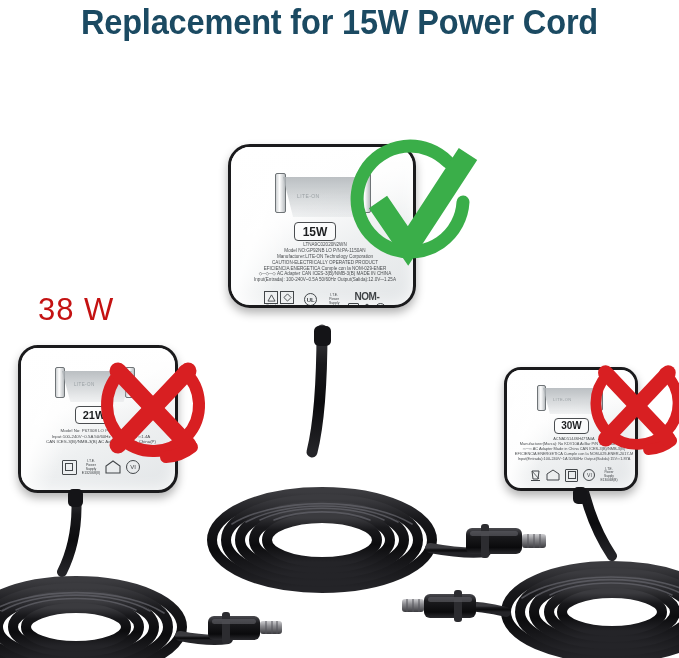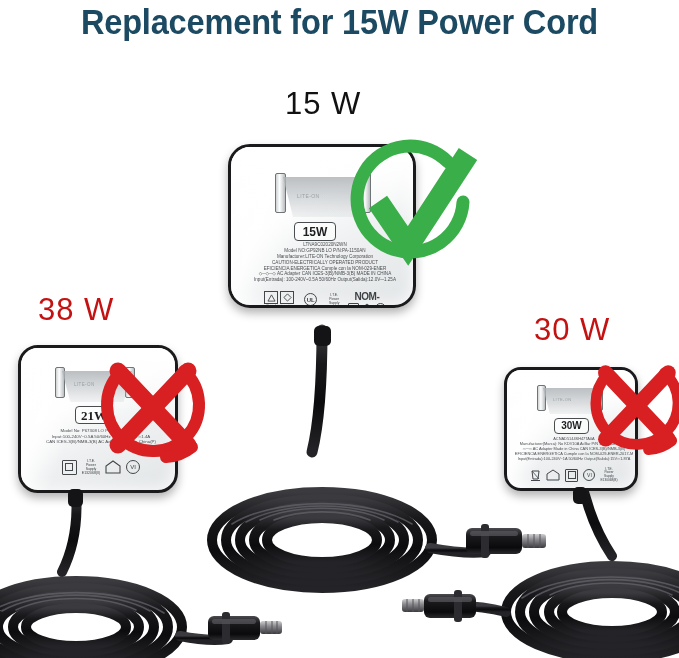--- a/index.html
+++ b/index.html
@@ -184,21 +184,20 @@
         <g stroke="#55555a" stroke-width="1">
           <line x1="407" y1="599" x2="407" y2="612"></line>
           <line x1="413" y1="599" x2="413" y2="612"></line>
           <line x1="419" y1="599" x2="419" y2="612"></line>
         </g>
         <rect x="428" y="597" width="44" height="5" rx="2.5" fill="#5c5c62" opacity=".65"></rect>
       </g>
     </g>
   </svg>
 
-  <div class="wcap ok" style="left:285px;top:86px;">15 W</div>
 
   <div class="adapter" style="left:228px;top:144px;width:188px;height:164px;">
     <div class="gloss"></div>
     <div class="sheen"></div>
 
     <div class="prongs" style="left:44px;top:26px;width:96px;height:40px;">
       <div class="prong" style="width:9px;height:38px;"></div>
       <div class="prong" style="width:9px;height:38px;"></div>
     </div>
     <div class="prongshadow" style="left:52px;top:30px;width:84px;height:40px;clip-path:polygon(0 0,100% 0,88% 100%,12% 100%);"></div>
@@ -276,21 +275,21 @@
     <div class="gloss"></div>
     <div class="sheen"></div>
 
     <div class="prongs" style="left:34px;top:19px;width:80px;height:30px;">
       <div class="prong" style="width:8px;height:29px;"></div>
       <div class="prong" style="width:8px;height:29px;"></div>
     </div>
     <div class="prongshadow" style="left:41px;top:23px;width:70px;height:31px;clip-path:polygon(0 0,100% 0,88% 100%,12% 100%);"></div>
     <div class="brandmark" style="left:53px;top:34px;font-size:4.5px;">LITE-ON</div>
 
-    <div class="wbadge" style="left:54px;top:58px;width:36px;height:16px;font-size:13px;font-family:Liberation Serif, serif;">21W</div>
+    <div class="wbadge" style="left:54px;top:58px;width:36px;height:16px;font-size:11px;">21W</div>
 
     <div class="fineprint" style="left:4px;top:80px;width:152px;font-size:4.4px;">
       <div>Model No: P67308 LO P/N: PA-1210-1AB</div>
       <div>Input:100-240V~0.5A 50/60Hz Output:15.0V⎓1.4A</div>
       <div>CAN ICES-3(B)/NMB-3(B) AC Adapter Made in China(P)</div>
     </div>
 
     <div class="certrow" style="left:22px;top:104px;width:116px;height:30px;font-size:3.6px;gap:5px;">
       <div class="cbox sq" style="width:15px;height:15px;">
           <div class="inner"></div>
@@ -312,21 +311,20 @@
 
   <div class="mark" style="left:96px;top:351px;">
     <svg width="112" height="112" viewBox="0 0 112 112" xmlns="http://www.w3.org/2000/svg">
       <path d="M88 20 A46 46 0 1 1 24 22" fill="none" stroke="#d81f22" stroke-width="12" stroke-linecap="round"></path>
       <path d="M96 96 A46 46 0 0 1 70 106" fill="none" stroke="#d81f22" stroke-width="12" stroke-linecap="round"></path>
       <line x1="22" y1="20" x2="92" y2="94" stroke="#d81f22" stroke-width="17" stroke-linecap="round"></line>
       <line x1="92" y1="20" x2="22" y2="94" stroke="#d81f22" stroke-width="17" stroke-linecap="round"></line>
     </svg>
   </div>
 
-  <div class="wcap bad" style="left:534px;top:312px;">30 W</div>
 
   <div class="adapter" style="left:504px;top:367px;width:134px;height:124px;border-radius:17px;">
     <div class="gloss"></div>
     <div class="sheen"></div>
 
     <div class="prongs" style="left:30px;top:15px;width:66px;height:25px;">
       <div class="prong" style="width:7px;height:24px;"></div>
       <div class="prong" style="width:7px;height:24px;"></div>
     </div>
     <div class="prongshadow" style="left:36px;top:18px;width:58px;height:26px;clip-path:polygon(0 0,100% 0,88% 100%,12% 100%);"></div>

